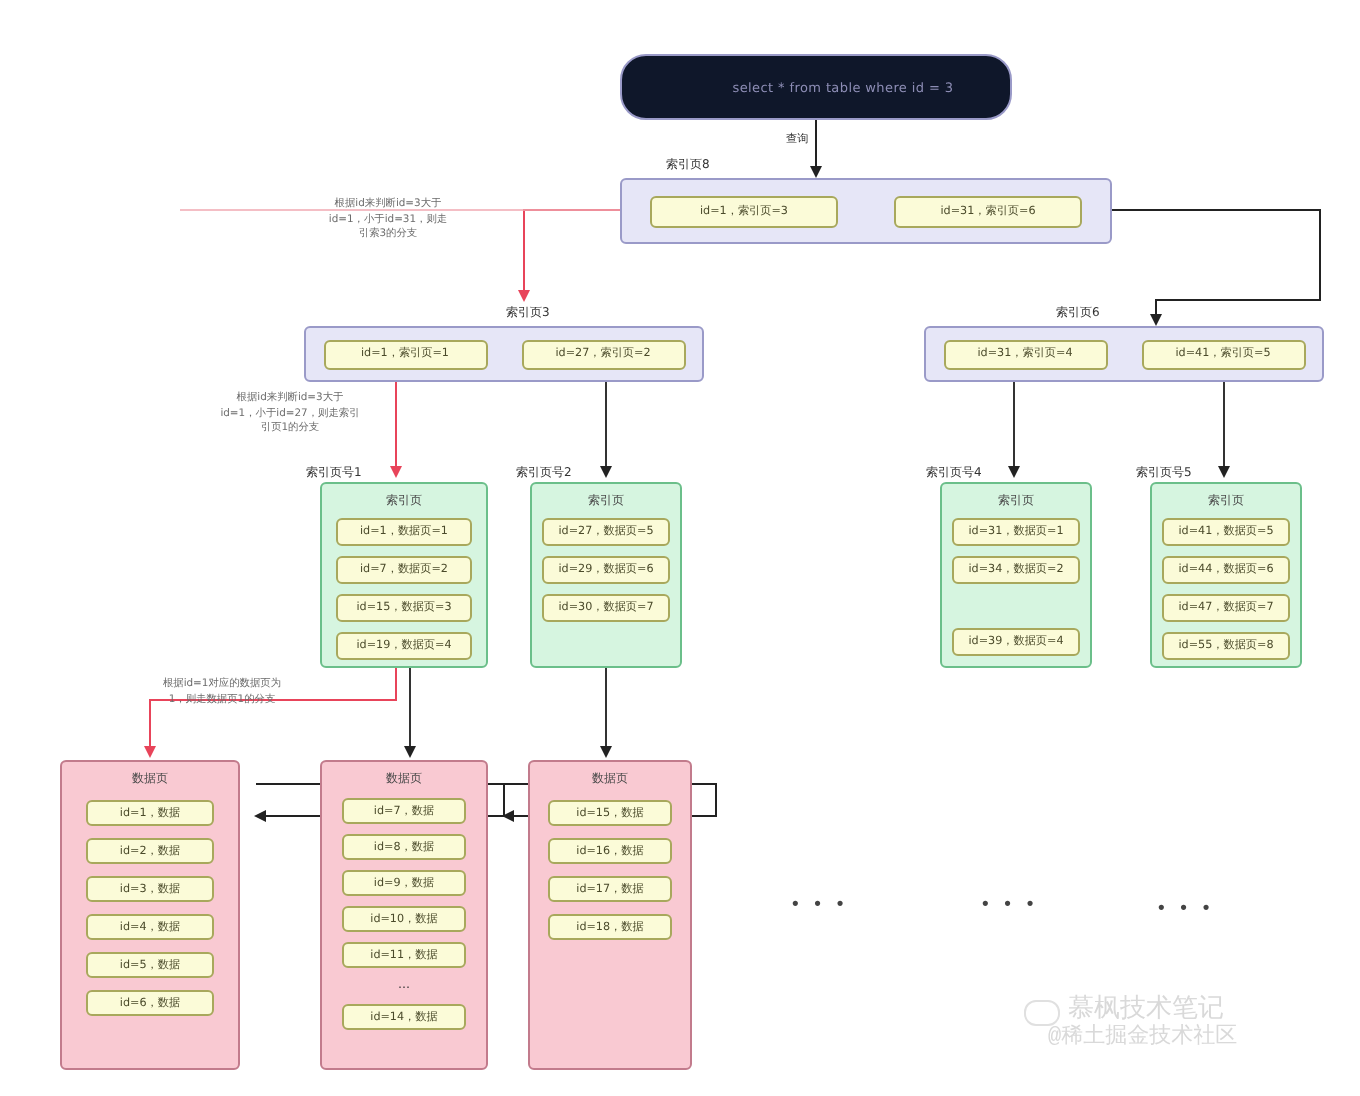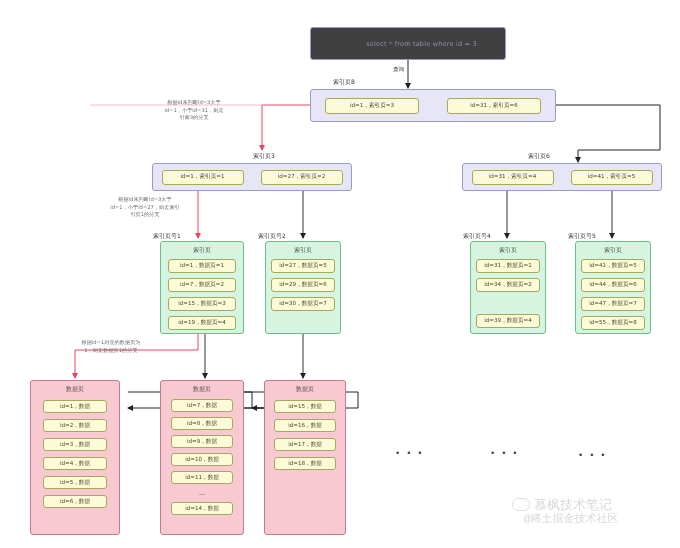--- a/index.html
+++ b/index.html
@@ -8,21 +8,21 @@
     background:#ffffff;
     font-family:"DejaVu Sans","Liberation Sans",sans-serif;
     overflow:hidden;
     position:relative;
   }
   #canvas{position:absolute;left:0;top:0;width:680px;height:548px;}
   .node{position:absolute;box-sizing:border-box;}
 
   
   .sql-box{
-    background:#404040;border:1px solid #9a9ac8;border-radius:3px;
+    background:#0f172a;border:1px solid #9a9ac8;border-radius:13px;
     display:flex;align-items:center;justify-content:center;
     color:#8d8db5;font-size:6.5px;letter-spacing:.2px;padding-left:27px;
   }
   .idx-box{
     background:#e6e6f7;border:1px solid #9a9ac8;border-radius:3px;
   }
   .leafidx-box{
     background:#d6f5e0;border:1px solid #6bbf8a;border-radius:3px;
   }
   .data-box{
@@ -48,21 +48,21 @@
     line-height:1.45;text-align:center;white-space:nowrap;
   }
   .ellipsis{
     position:absolute;color:#444;font-size:9px;letter-spacing:1.5px;
   }
   .watermark{
     position:absolute;color:#d9d9d9;font-size:13px;
     line-height:1.15;white-space:nowrap;user-select:none;
   }
   .wm-sub{font-size:11px;padding-left:12px;font-family:Liberation Mono, monospace;}
-  .wm-row{display:flex;align-items:flex-start;}
+  .wm-row{display:flex;align-items:flex-end;}
   .wm-bubble{
     width:16px;height:11px;border:1.4px solid #e0e0e0;border-radius:6px;
     margin-right:4px;position:relative;
   }
 </style>
 </head>
 <body>
 
 <div id="canvas">
 

